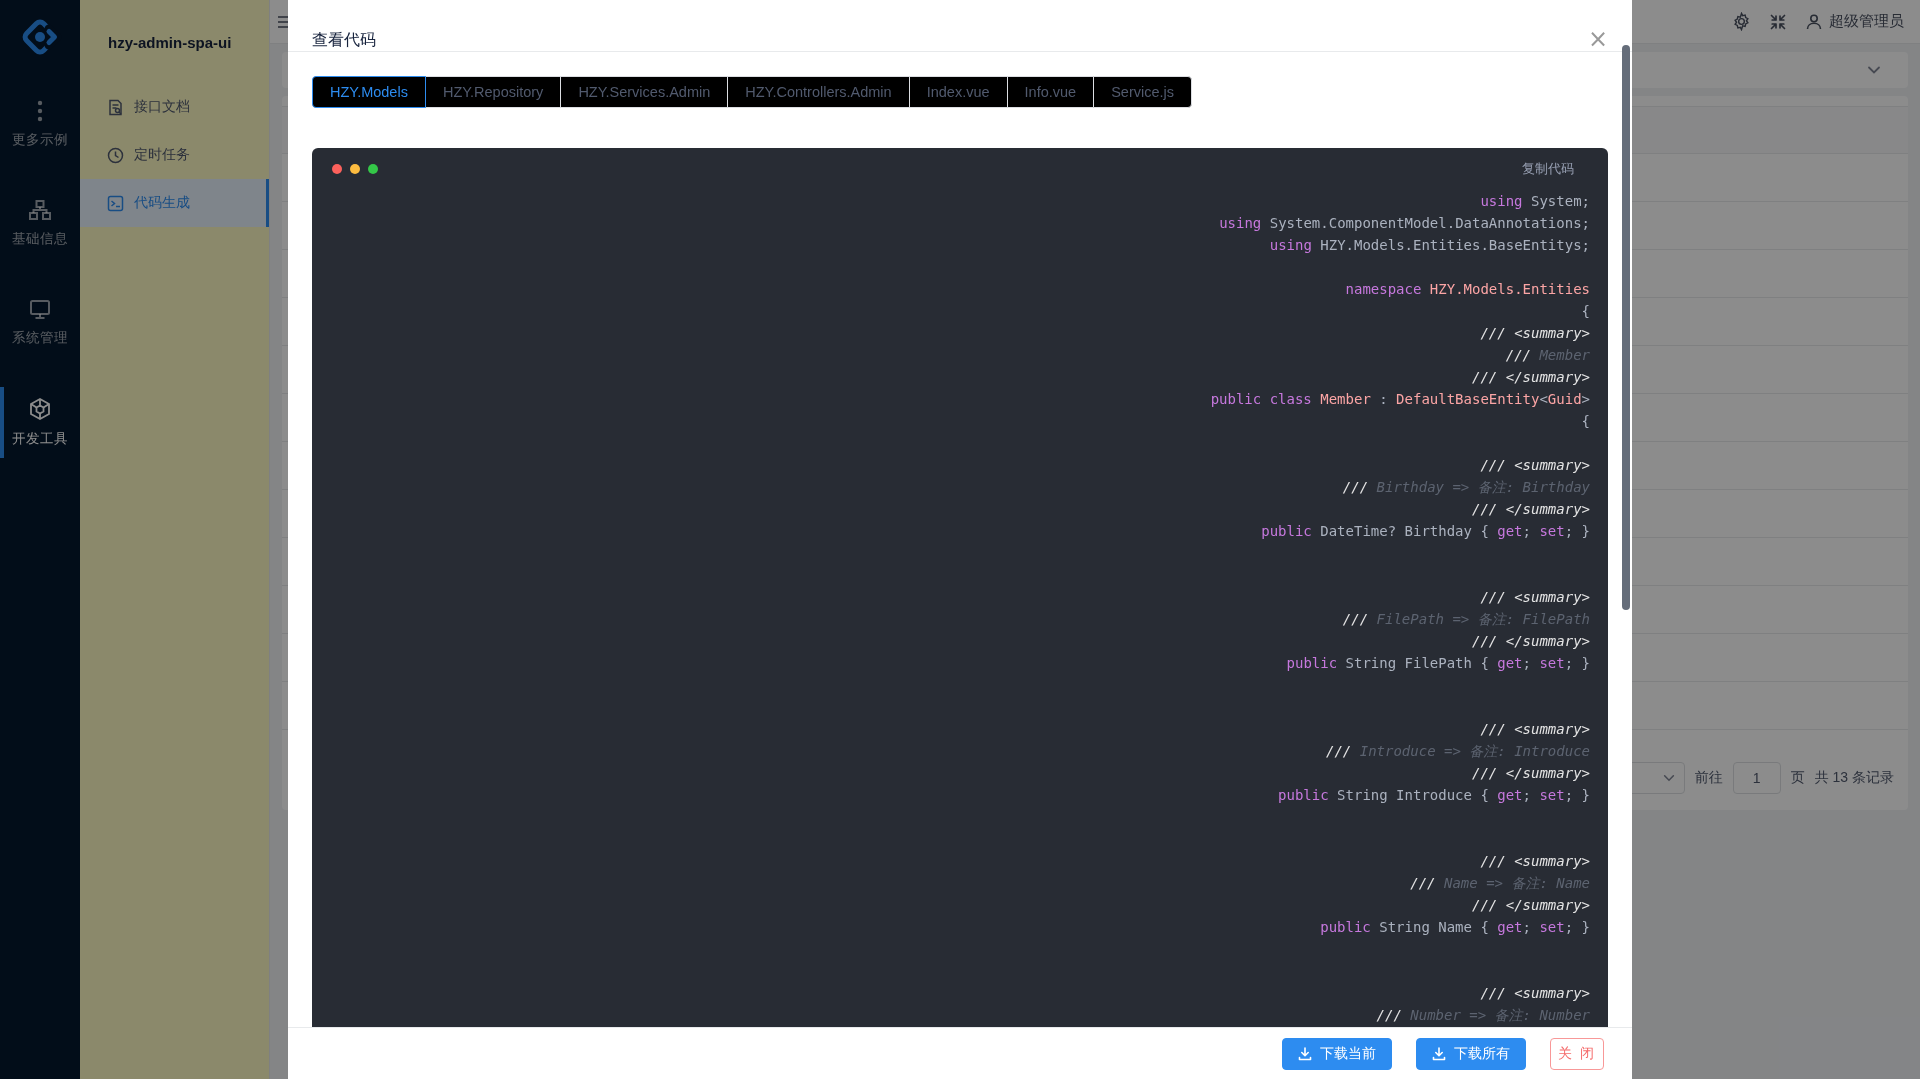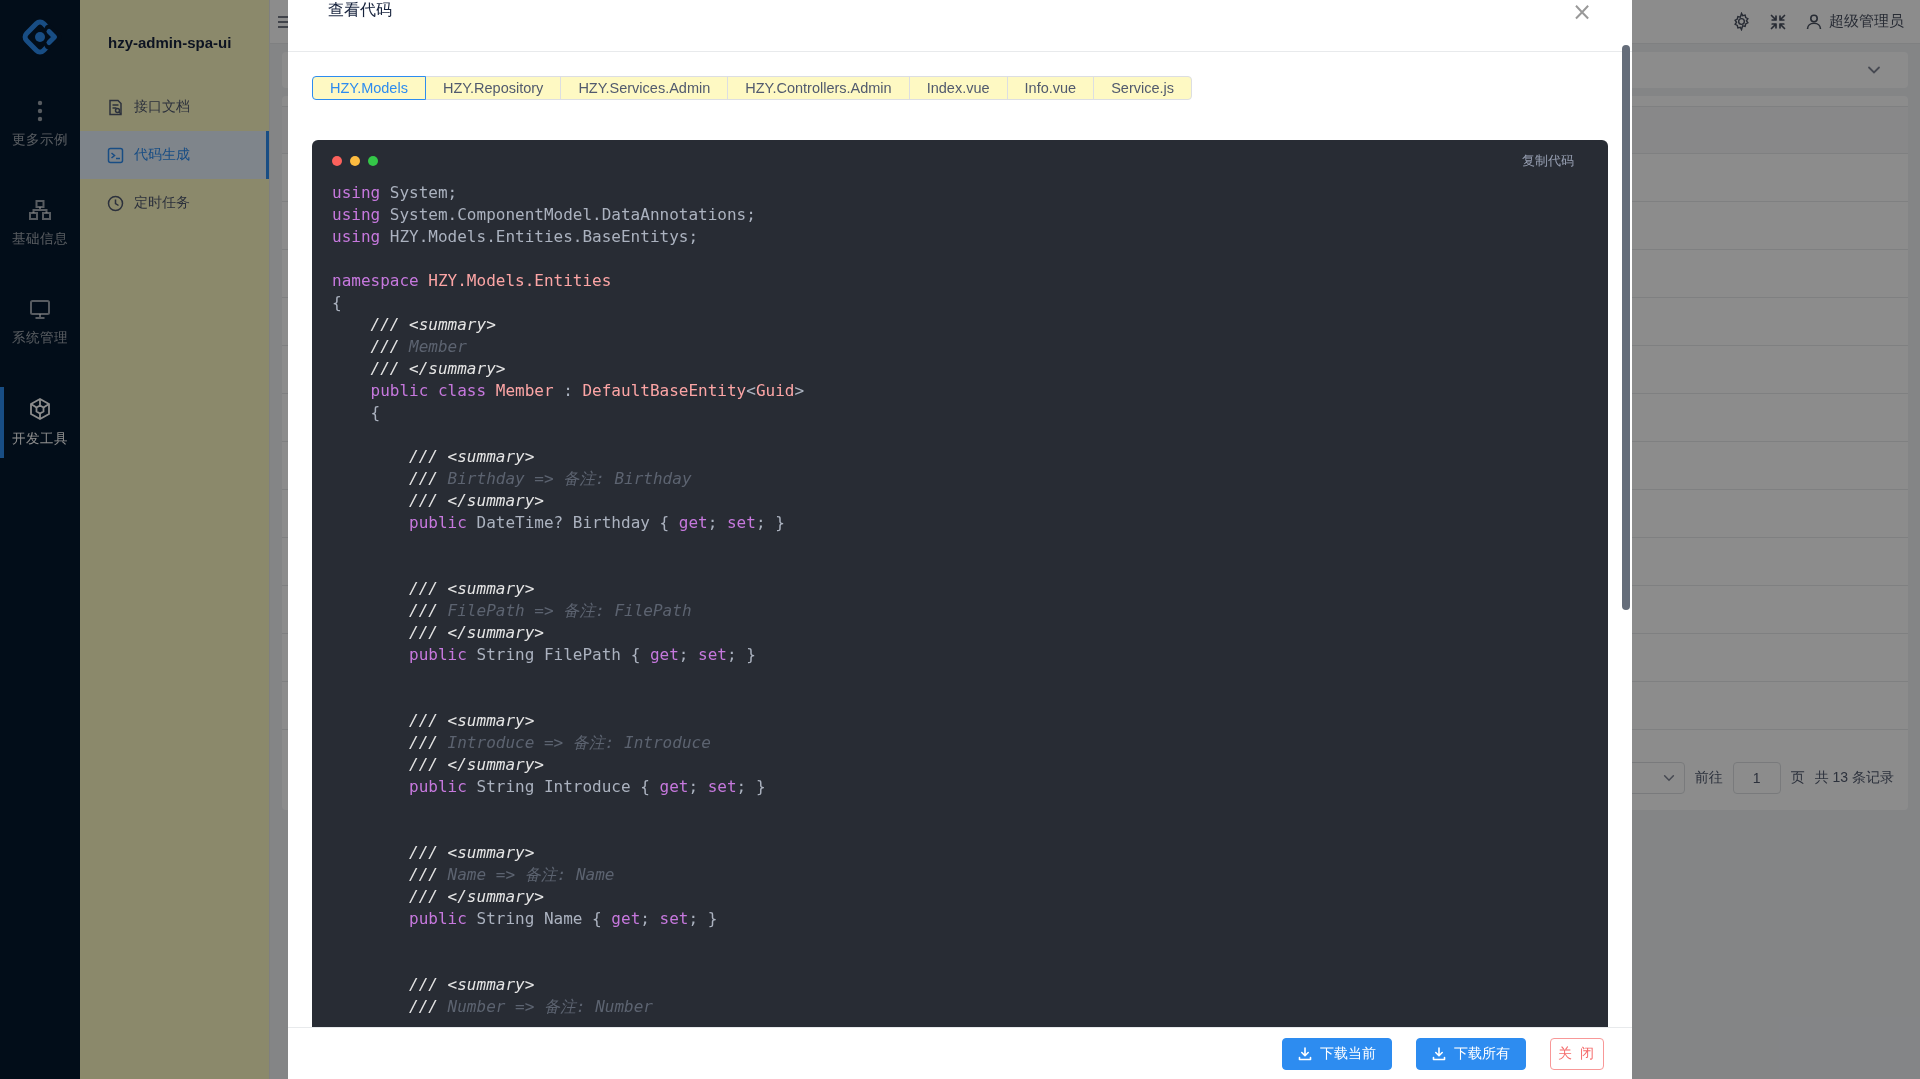--- a/index.html
+++ b/index.html
@@ -47,41 +47,41 @@
     display:flex; align-items:center; justify-content:flex-end; padding-right:8px; }
   .pg-input { width:48px; height:32px; border:1px solid #dcdee2; border-radius:4px; text-align:center;
     font-size:14px; color:#515a6e; background:#fff; }
 
   
   .mask { position:absolute; inset:0; background:rgba(0,0,0,0.45); z-index:100; }
 
   
   .modal { position:absolute; left:288px; top:0; width:1344px; height:1079px; background:#fff; z-index:200;
     display:flex; flex-direction:column; }
-  .modal-header { height:52px; border-bottom:1px solid #e8eaec; display:flex; align-items:flex-start; padding:0 40px; }
+  .modal-header { height:52px; border-bottom:1px solid #e8eaec; display:flex; align-items:flex-end; padding:0 24px; }
   .modal-title { font-size:16px; font-weight:500; color:#17233d; }
   .modal-close { margin-left:auto; font-size:24px; line-height:1; color:#999; cursor:pointer;
     font-family:"DejaVu Sans",sans-serif; }
   .modal-body { height:975px; padding:24px 24px 0; overflow:hidden; position:relative; }
 
   .tabs { display:flex; }
-  .tab { height:24px; display:flex; align-items:center; padding:0 17px; border:1px solid #dcdee2; margin-left:-1px;
-    font-size:14.5px; color:#515a6e; background:#fef9c3; cursor:pointer; position:relative; }
+  .tab { height:32px; display:flex; align-items:center; padding:0 17px; border:1px solid #dcdee2; margin-left:-1px;
+    font-size:14.5px; color:#515a6e; background:#000000; cursor:pointer; position:relative; }
   .tab:first-child { margin-left:0; border-radius:4px 0 0 4px; }
   .tab:last-child { border-radius:0 4px 4px 0; }
   .tab.active { color:#2d8cf0; border-color:#2d8cf0; z-index:2; }
 
   .codeblock { margin-top:40px; background:#282c34; border-radius:6px; height:1100px; padding:12px 18px 0 20px;
     position:relative; }
   .traffic { display:flex; gap:8px; padding-top:4px; }
   .traffic i { width:10px; height:10px; border-radius:50%; display:block; }
   .dot-red { background:#fc615c; } .dot-yellow { background:#fdbc40; } .dot-green { background:#34c748; }
   .copy-code { position:absolute; top:12px; right:34px; font-size:13px; color:#98a0b3; cursor:pointer; }
-  pre.code { margin-top:16px; font-family:"DejaVu Sans Mono",monospace; font-size:16px; line-height:22px;
-    color:#abb2bf; white-space:pre; }
+  pre.code { margin-top:16px; font-family:"DejaVu Sans Mono",monospace; font-size:14px; line-height:22px;
+    color:#abb2bf; white-space:pre;text-align:right; }
   pre.code .cl { height:22px; }
   .k { color:#c678dd; }
   .t { color:#fca5a5; }
   .p { color:#abb2bf; }
   .d { color:#e5e5e5; font-style:italic; }
   .c { color:#5c6370; font-style:italic; }
 
   .modal-scroll-thumb { position:absolute; right:2px; top:45px; width:8px; height:565px; border-radius:4px;
     background:#656d7a; z-index:250; }
 
@@ -163,38 +163,38 @@
         <span class="sicon">
           <svg width="17" height="17" viewBox="0 0 17 17" fill="none" stroke="currentColor" stroke-width="1.5">
             <path d="M3 1.5 h8 l3 3 V15.5 h-11 Z"></path>
               <path d="M5.5 6 h6 M5.5 9 h4"></path>
               <circle cx="10.5" cy="11.5" r="2"></circle>
               <path d="M12 13 l2 2"></path>
           </svg>
         </span>
         <span>接口文档</span>
       </div>
+      <div class="submenu-item">
+        <span class="sicon">
+          <svg width="17" height="17" viewBox="0 0 17 17" fill="none" stroke="currentColor" stroke-width="1.5">
+            <circle cx="8.5" cy="8.5" r="7"></circle>
+              <path d="M8.5 4.5 V8.5 L11.5 10.5"></path>
+          </svg>
+        </span>
+        <span>定时任务</span>
+      </div>
       <div class="submenu-item active">
         <span class="sicon">
           <svg width="17" height="17" viewBox="0 0 17 17" fill="none" stroke="currentColor" stroke-width="1.5">
             <rect x="1.5" y="1.5" width="14" height="14" rx="2"></rect>
               <path d="M4.5 6 L7.5 8.5 L4.5 11"></path>
               <path d="M9 11.5 h4"></path>
           </svg>
         </span>
         <span>代码生成</span>
-      </div>
-      <div class="submenu-item">
-        <span class="sicon">
-          <svg width="17" height="17" viewBox="0 0 17 17" fill="none" stroke="currentColor" stroke-width="1.5">
-            <circle cx="8.5" cy="8.5" r="7"></circle>
-              <path d="M8.5 4.5 V8.5 L11.5 10.5"></path>
-          </svg>
-        </span>
-        <span>定时任务</span>
       </div>
     </div>
   </aside>
 
   <div class="main">
     <header class="topbar">
       <span class="tb-icon" style="color:#495060;">
         <svg width="18" height="18" viewBox="0 0 18 18" fill="none" stroke="currentColor" stroke-width="1.6">
           <path d="M2 4 h14 M2 9 h14 M2 14 h14"></path>
         </svg>

